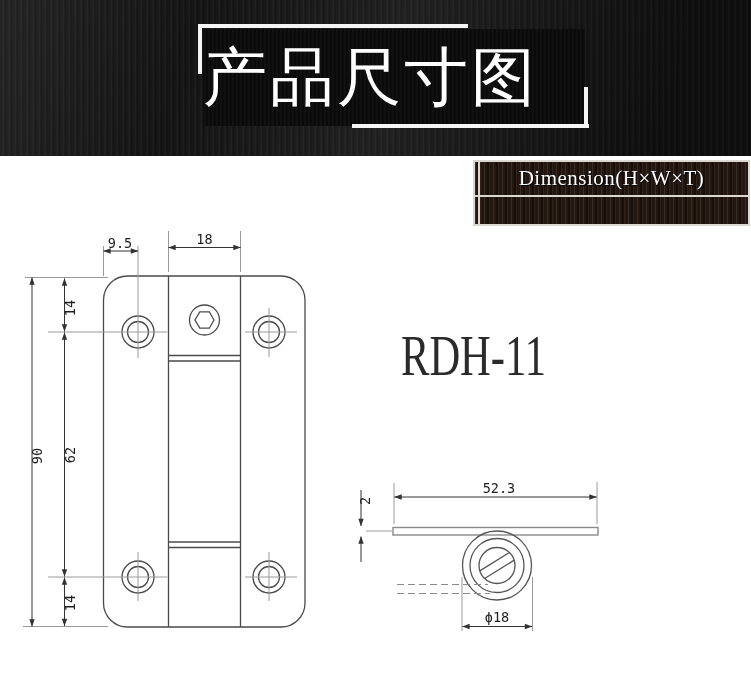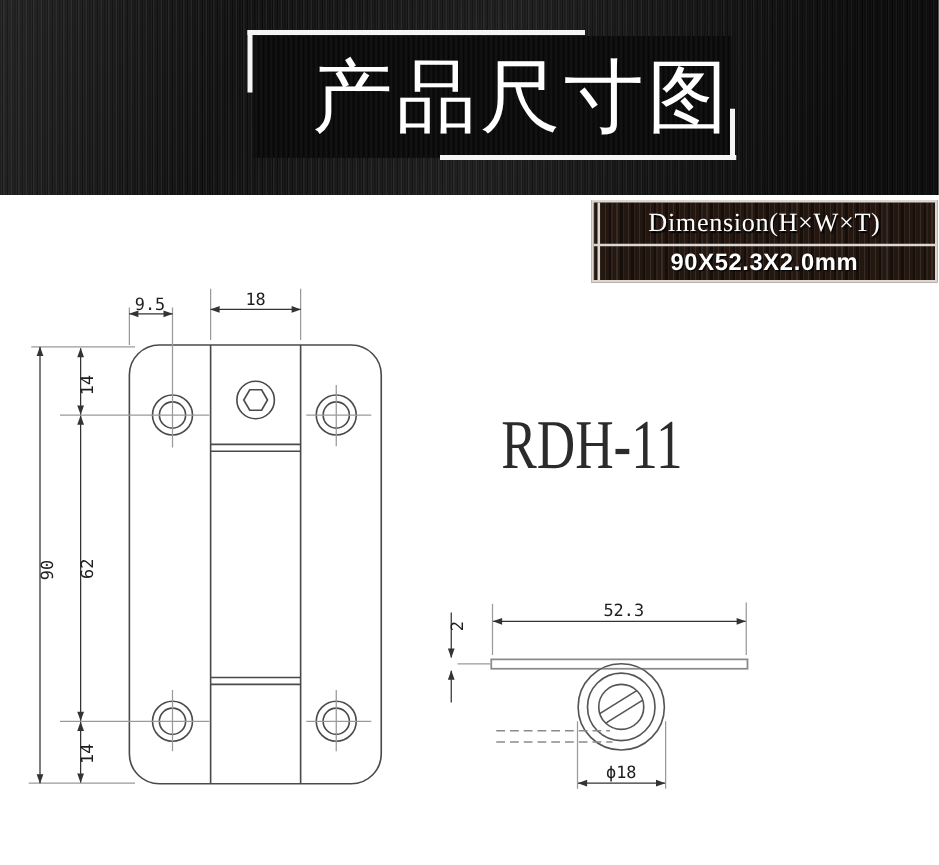--- a/index.html
+++ b/index.html
@@ -10,21 +10,21 @@
   .banner{position:absolute;left:0;top:0;width:751px;height:156px;
     background-color:#121212;
     background-image:
       linear-gradient(105deg, rgba(255,255,255,.07) 0%, rgba(0,0,0,0) 25%,
                       rgba(255,255,255,.05) 52%, rgba(0,0,0,.28) 88%),
       repeating-linear-gradient(90deg,#090909 0px,#1f1f1f 1px,#0b0b0b 2px,
                       #282828 3px,#101010 4px,#191919 5px,#0a0a0a 6px);}
   .title-box{position:absolute;left:203px;top:29px;width:382px;height:97px;
     background-color:#0a0a0a;
     background-image:repeating-linear-gradient(90deg,#090909 0px,#141414 2px,#060606 4px);
-    display:flex;align-items:center;justify-content:flex-end;}
+    display:flex;align-items:center;justify-content:flex-start;}
   .title-text{color:#ffffff;font-family:"Liberation Serif",serif;font-size:64px;
     letter-spacing:3px;white-space:nowrap;line-height:1;}
   .br{position:absolute;background:#f5f5f5;}
   .br-tl-h{left:198px;top:24px;width:270px;height:4px;}
   .br-tl-v{left:198px;top:24px;width:4px;height:50px;}
   .br-br-h{left:352px;top:124px;width:237px;height:4px;}
   .br-br-v{left:584px;top:87px;width:4px;height:41px;}
 
   
   .spec-table{position:absolute;left:473px;top:160px;width:277px;height:66px;
@@ -67,21 +67,20 @@
       <span class="title-text">产品尺寸图</span>
     </div>
     <div class="br br-tl-h"></div>
     <div class="br br-tl-v"></div>
     <div class="br br-br-h"></div>
     <div class="br br-br-v"></div>
   </div>
 
   <div class="spec-table">
     <div class="spec-row spec-head">Dimension(H×W×T)</div>
-    <div class="spec-row spec-val">90X52.3X2.0mm</div>
     <div class="spec-innerline"></div>
   </div>
 
   <div class="model">RDH-11</div>
 
   <svg class="drawing" width="751" height="692" viewBox="0 0 751 692">
     <defs>
       <marker id="arr" viewBox="0 0 10 10" refX="9.6" refY="5" markerWidth="10" markerHeight="7.5" orient="auto-start-reverse">
         <path d="M0,1.4 L10,5 L0,8.6 Z" fill="#333333"></path>
       </marker>

